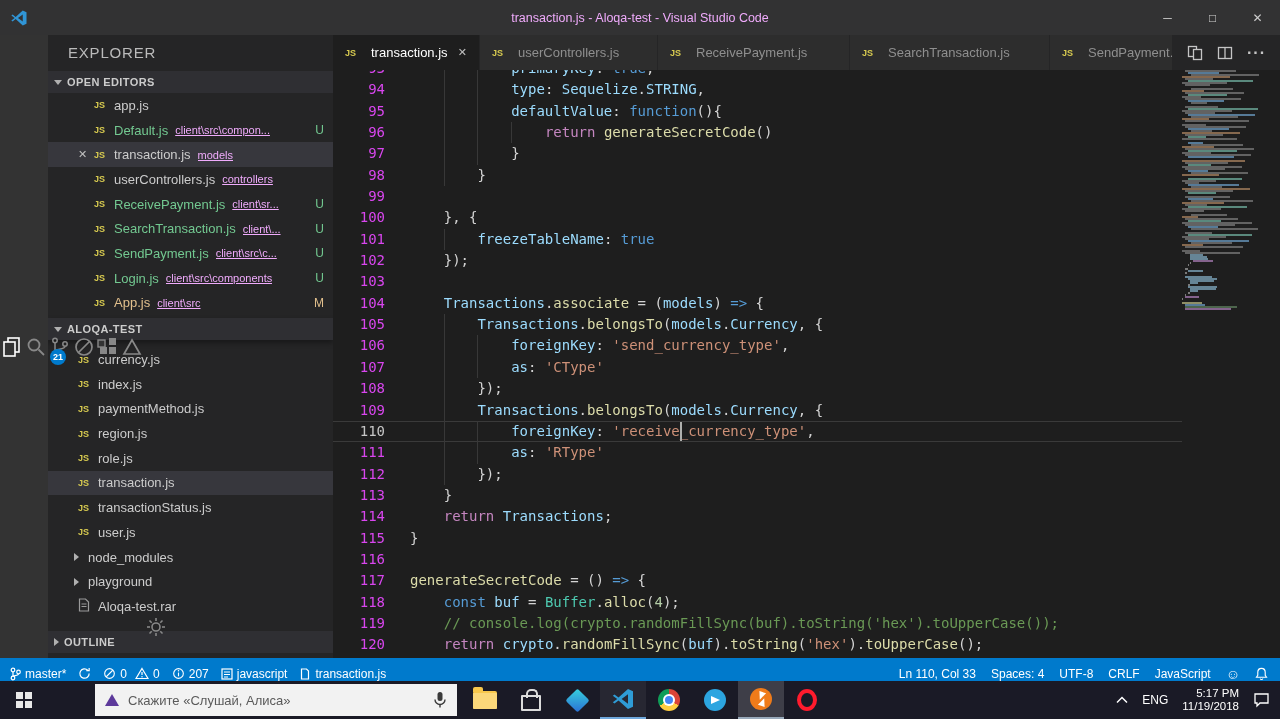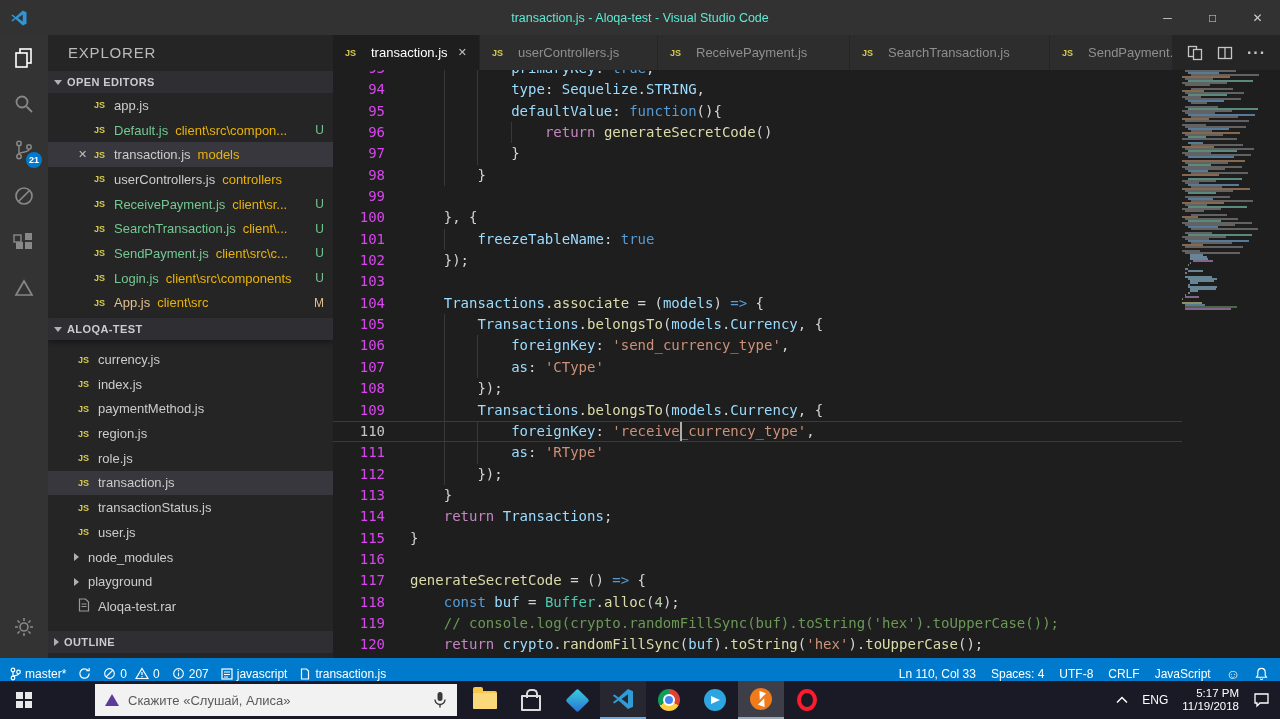--- a/index.html
+++ b/index.html
@@ -4,29 +4,29 @@
 <style>
   * { margin:0; padding:0; box-sizing:border-box; }
   html,body { width:1280px; height:719px; overflow:hidden; background:#1e1e1e;
     font-family:"Liberation Sans", sans-serif; -webkit-font-smoothing:antialiased; }
 
   
   .titlebar { position:absolute; left:0; top:0; width:1280px; height:35px; background:#323233;
     display:flex; align-items:center; color:#cccccc; font-size:13px; z-index:30; }
   .vsc-logo { width:18px; height:18px; margin:0 8px 0 10px; flex:none; }
   .menu-item { padding:0 9px; height:35px; line-height:35px; cursor:default; }
-  .win-title { position:absolute; left:50%; transform:translateX(-50%); color:#5eead4;
+  .win-title { position:absolute; left:50%; transform:translateX(-50%); color:#f0abfc;
     font-size:12.5px; white-space:nowrap; }
   .win-controls { margin-left:auto; display:flex; height:35px; }
   .win-btn { width:45px; height:35px; display:flex; align-items:center; justify-content:center;
     color:#cfcfcf; font-size:12px; }
 
   
   .activitybar { position:absolute; left:0; top:35px; width:48px; height:623px; background:#333333;
-    display:flex; flex-direction:column; align-items:center; z-index:20; }
+    display:flex; flex-direction:row; align-items:center; z-index:20; }
   .act-item { width:48px; height:46px; display:flex; align-items:center; justify-content:center;
     position:relative; color:#888; }
   .act-item.active { color:#ffffff; }
   .act-badge { position:absolute; right:6px; bottom:5px; background:#007acc; color:#fff;
     font-size:9px; min-width:16px; height:16px; border-radius:8px; display:flex;
     align-items:center; justify-content:center; padding:0 3px; font-weight:bold; }
   .act-gear { margin-top:auto; margin-bottom:8px; }
 
   
   .sidebar { position:absolute; left:48px; top:35px; width:285px; height:623px; background:#252526;
@@ -43,22 +43,22 @@
   .row { height:24.7px; display:flex; align-items:center; white-space:nowrap; overflow:hidden;
     padding-left:30px; cursor:pointer; }
   .row.sel { background:#37373d; }
   .row .close-slot { width:16px; flex:none; color:#c0c0c0; font-size:11px; }
   .js-ico { width:20px; flex:none; color:#d7ca50; font-size:9px; font-weight:bold;
     font-family:"Liberation Sans", sans-serif; }
   .file-ico { width:20px; flex:none; color:#9a9a9a; }
   .fname { color:#cccccc; }
   .fname.untracked { color:#73c991; }
   .fname.modified { color:#e2c08d; }
-  .fdesc { color:#eab308; font-size:13px; margin-left:7px; overflow:hidden;
-    text-overflow:ellipsis; }
+  .fdesc { color:#f0abfc; font-size:11px; margin-left:7px; overflow:hidden;
+    text-overflow:ellipsis;text-decoration:underline; }
   .gitbadge { margin-left:auto; margin-right:9px; font-size:12px; flex:none; }
   .gitbadge.untracked { color:#73c991; }
   .gitbadge.modified { color:#e2c08d; }
   .tree-sliver { height:7px; }
   .row .fold-chev { width:14px; flex:none; display:flex; align-items:center; }
   .row.folder { padding-left:26px; }
 
   
   .editorwrap { position:absolute; left:333px; top:35px; width:947px; height:623px; background:#1e1e1e; }
   .tabbar { position:absolute; left:0; top:0; width:947px; height:35px; background:#252526; display:flex; }

